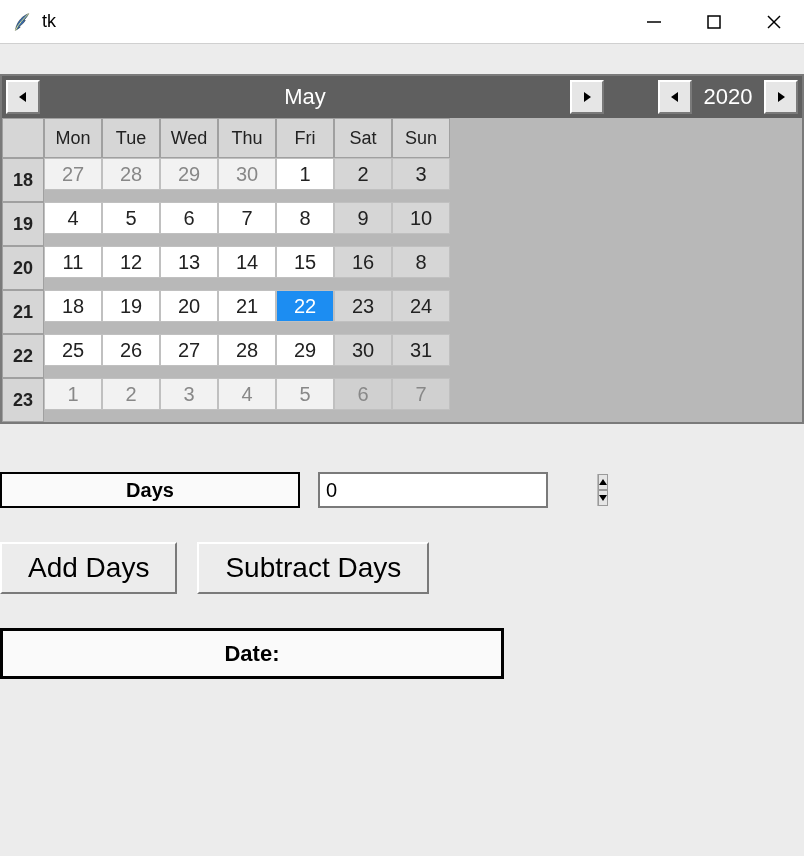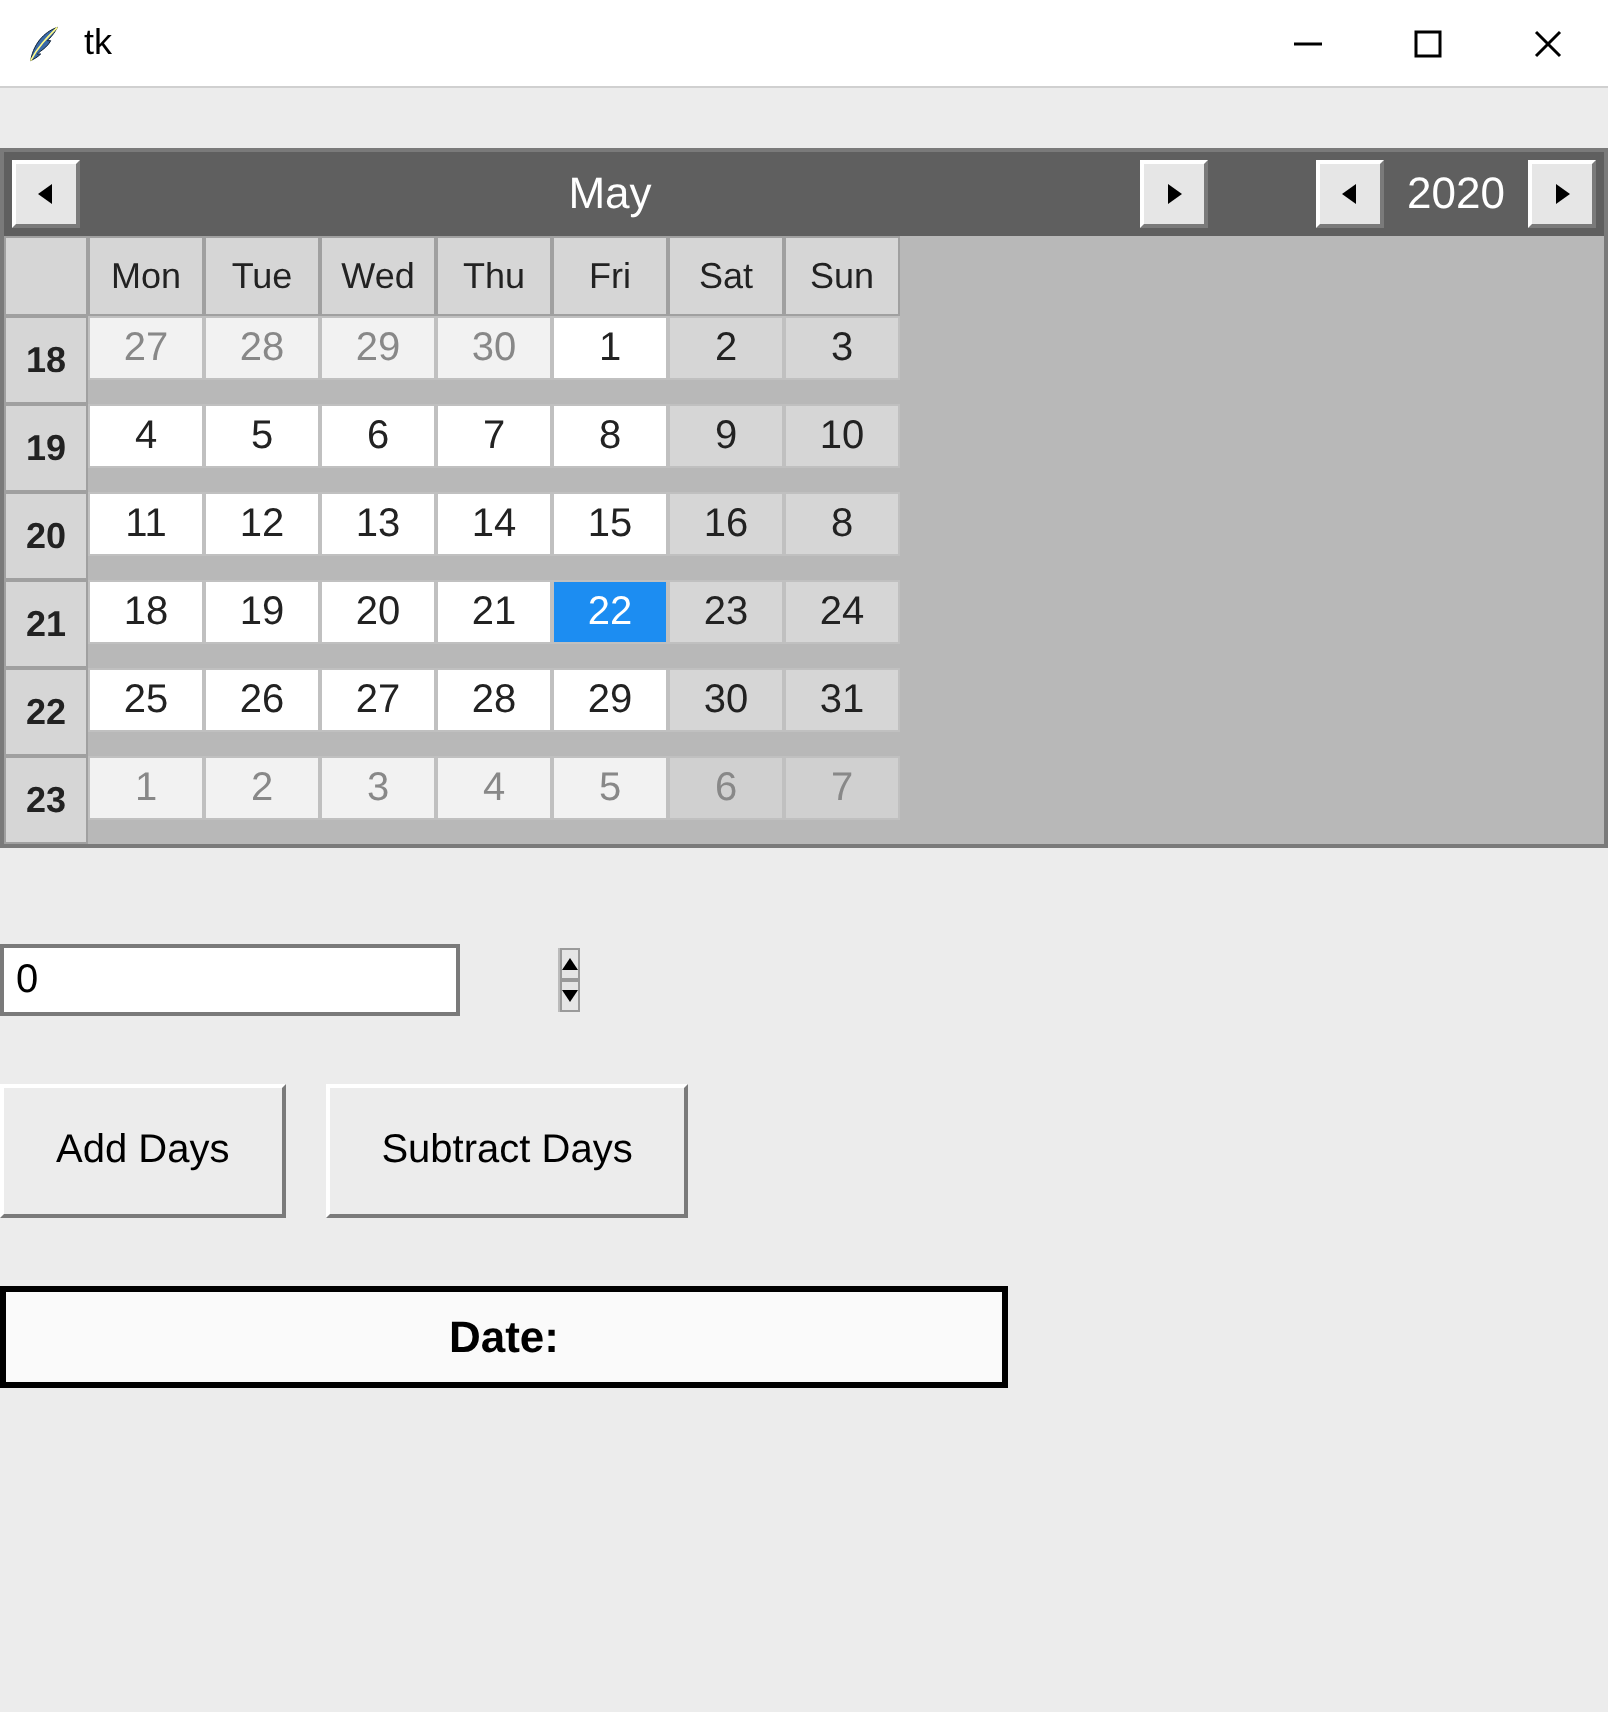--- a/index.html
+++ b/index.html
@@ -182,22 +182,22 @@
     align-items: center;
     justify-content: center;
   }
 
   .row-buttons {
     margin-top: 34px;
     display: flex;
     gap: 20px;
   }
   .tk-button {
-    font-size: 20px;
-    padding: 20px 26px;
+    font-size: 28px;
+    padding: 8px 26px;
     background: #ececec;
     border-top: 2px solid #fff;
     border-left: 2px solid #fff;
     border-right: 2px solid #7a7a7a;
     border-bottom: 2px solid #7a7a7a;
   }
 
   .date-out {
     margin-top: 34px;
     width: 504px;
@@ -325,20 +325,21 @@
         <div class="cell other">2</div>
         <div class="cell other">3</div>
         <div class="cell other">4</div>
         <div class="cell other">5</div>
         <div class="cell weekend other">6</div>
         <div class="cell weekend other">7</div>
       </div>
   </div>
 
   <div class="row-days">
+    <div class="days-label">Days</div>
     <div class="spinbox">
       <input type="text" value="0" style="">
       <div class="spin-arrows">
         <div class="spin-arrow">
           <svg width="8" height="6">
               <polygon points="4,0 8,6 0,6" fill="#000"></polygon>
             </svg>
         </div>
         <div class="spin-arrow">
           <svg width="8" height="6">

